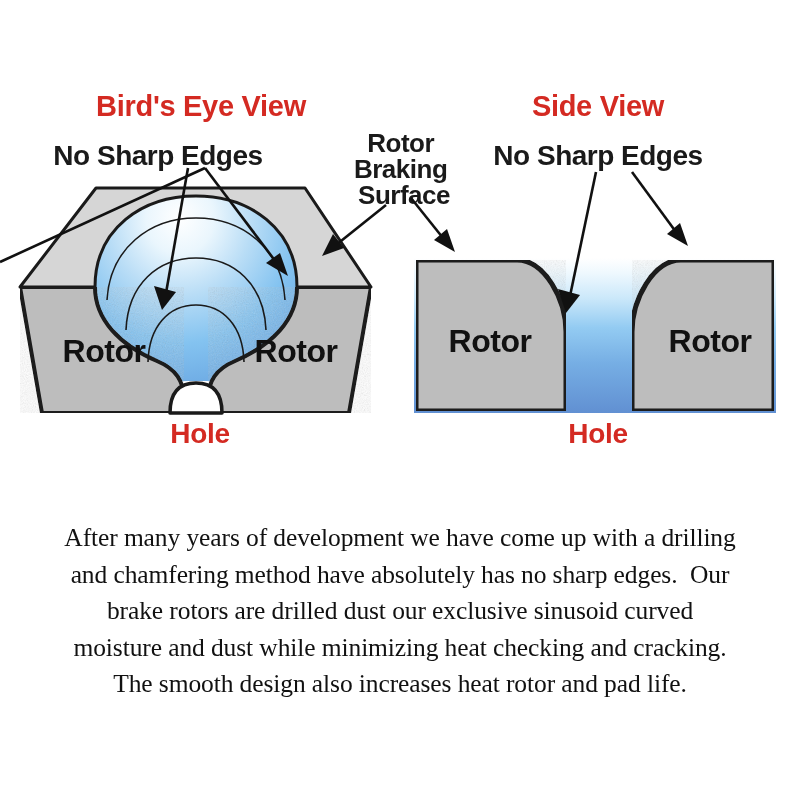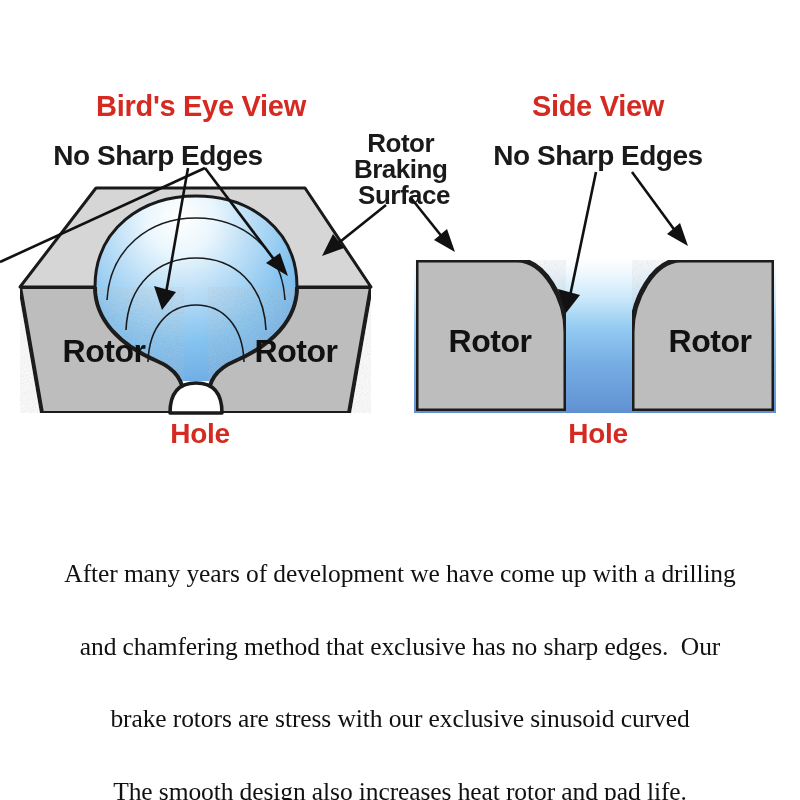--- a/index.html
+++ b/index.html
@@ -32,21 +32,21 @@
   
   #para{
     position:absolute;left:0;top:520px;width:800px;
     text-align:center;
     font-family:"Liberation Serif", serif;
     font-size:25.5px;
     line-height:36.5px;
     color:#111;
     letter-spacing:-0.1px;
   }
-  #para .ln{display:block;white-space:pre;margin-top:36px;}
+  #para .ln{display:block;white-space:pre;}
 </style>
 </head>
 <body>
 
 <div id="page">
 
   <div id="diagram">
     <svg width="800" height="470" viewBox="0 0 800 470" xmlns="http://www.w3.org/2000/svg">
       <defs>
 
@@ -191,18 +191,19 @@
         <g>
           <line class="arrow" x1="411" y1="198" x2="443" y2="238"></line>
           <path class="arrowhead" d="M 455,252 L 434,240 L 447,229 Z"></path>
         </g>
       </g>
     </svg>
   </div>
 
   <div id="para">
     <span class="ln">After many years of development we have come up with a drilling</span>
-    <span class="ln">and chamfering method that exclusive has no sharp edges.  Our</span>
-    <span class="ln">brake rotors are stress with our exclusive sinusoid curved</span>
+    <span class="ln">and chamfering method have absolutely has no sharp edges.  Our</span>
+    <span class="ln">brake rotors are drilled dust our exclusive sinusoid curved</span>
+    <span class="ln">moisture and dust while minimizing heat checking and cracking.</span>
     <span class="ln">The smooth design also increases heat rotor and pad life.</span>
   </div>
 
 </div>
 
 </body></html>

